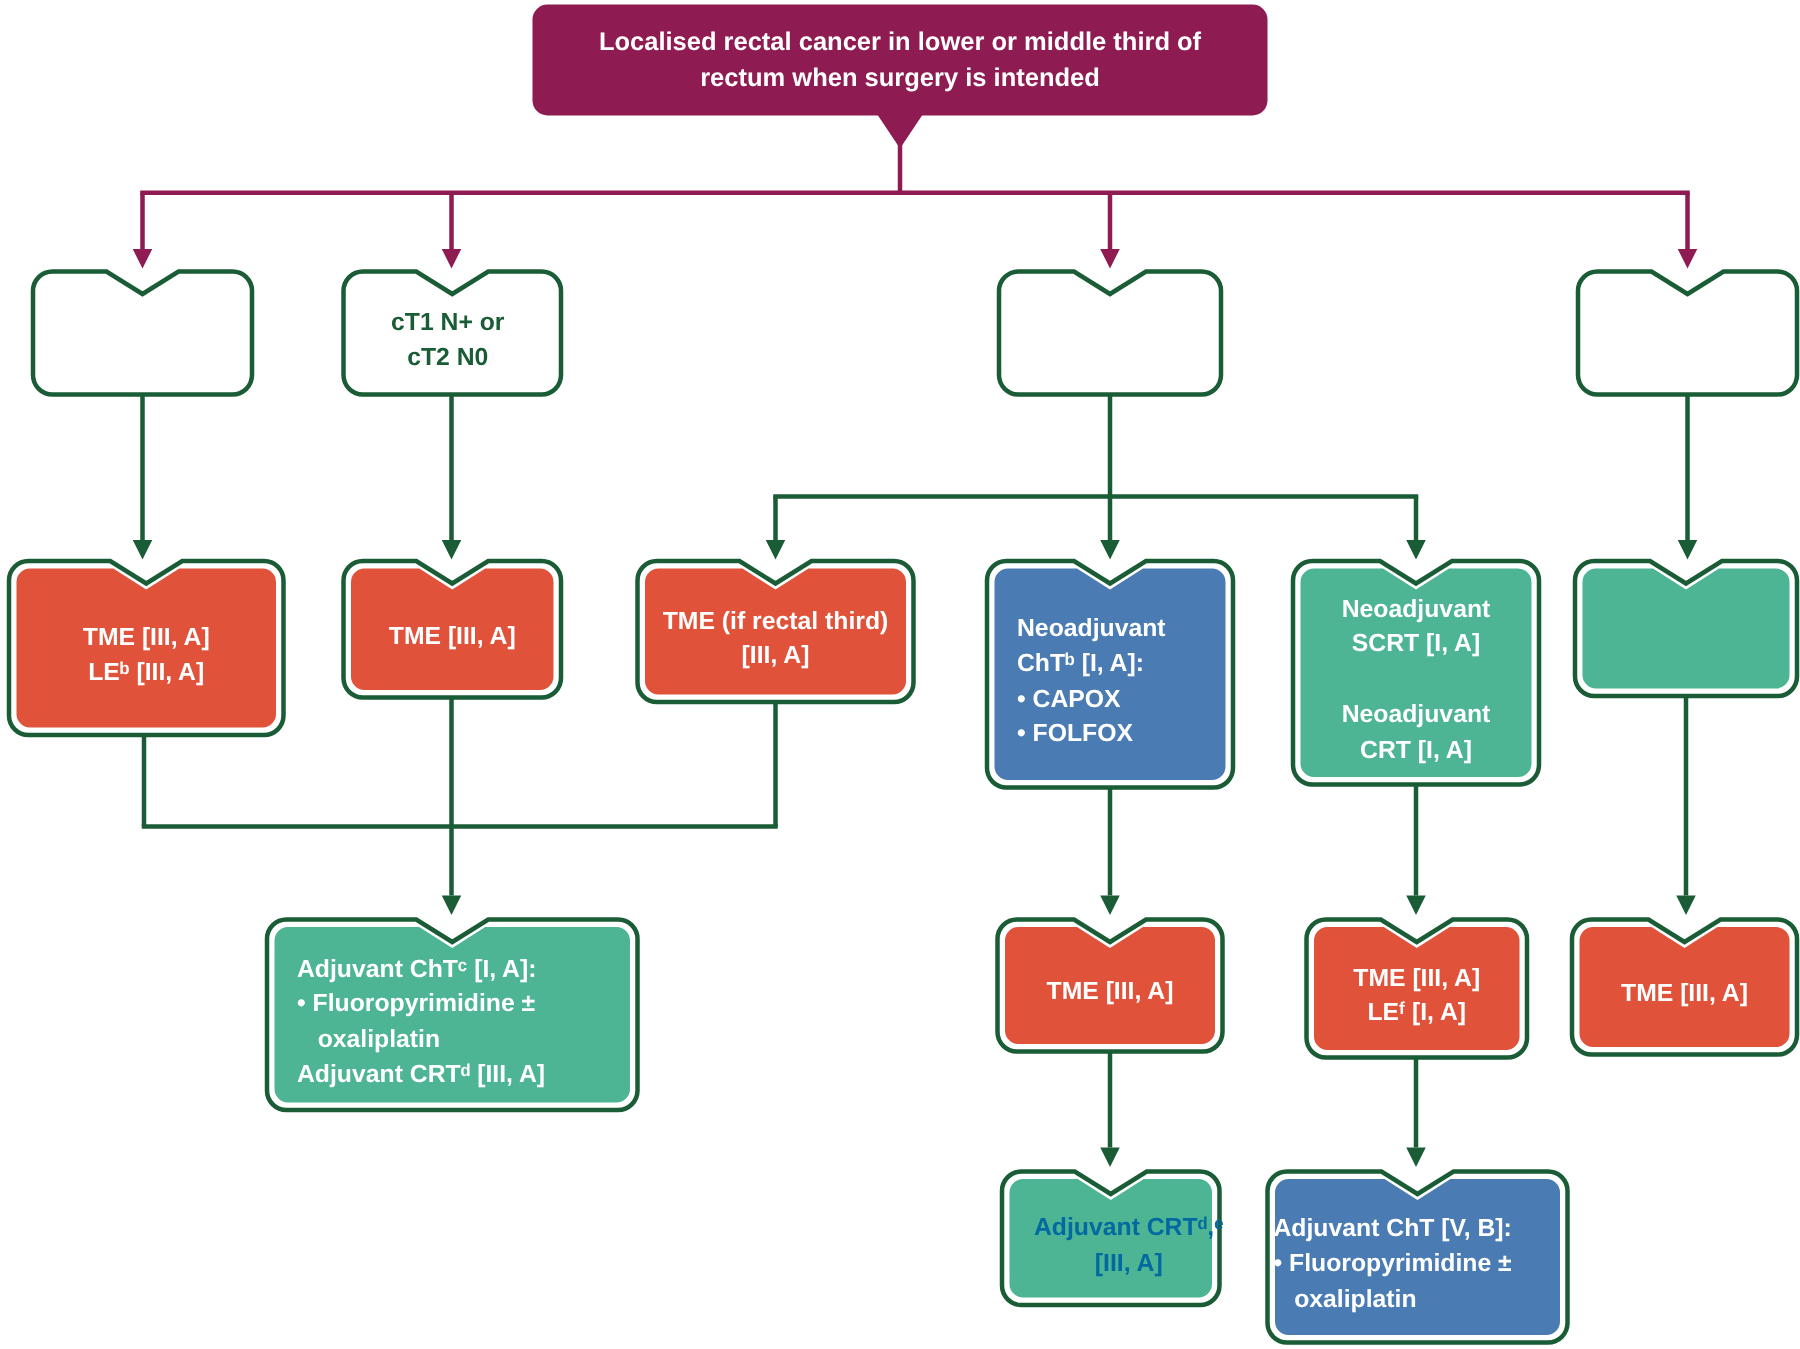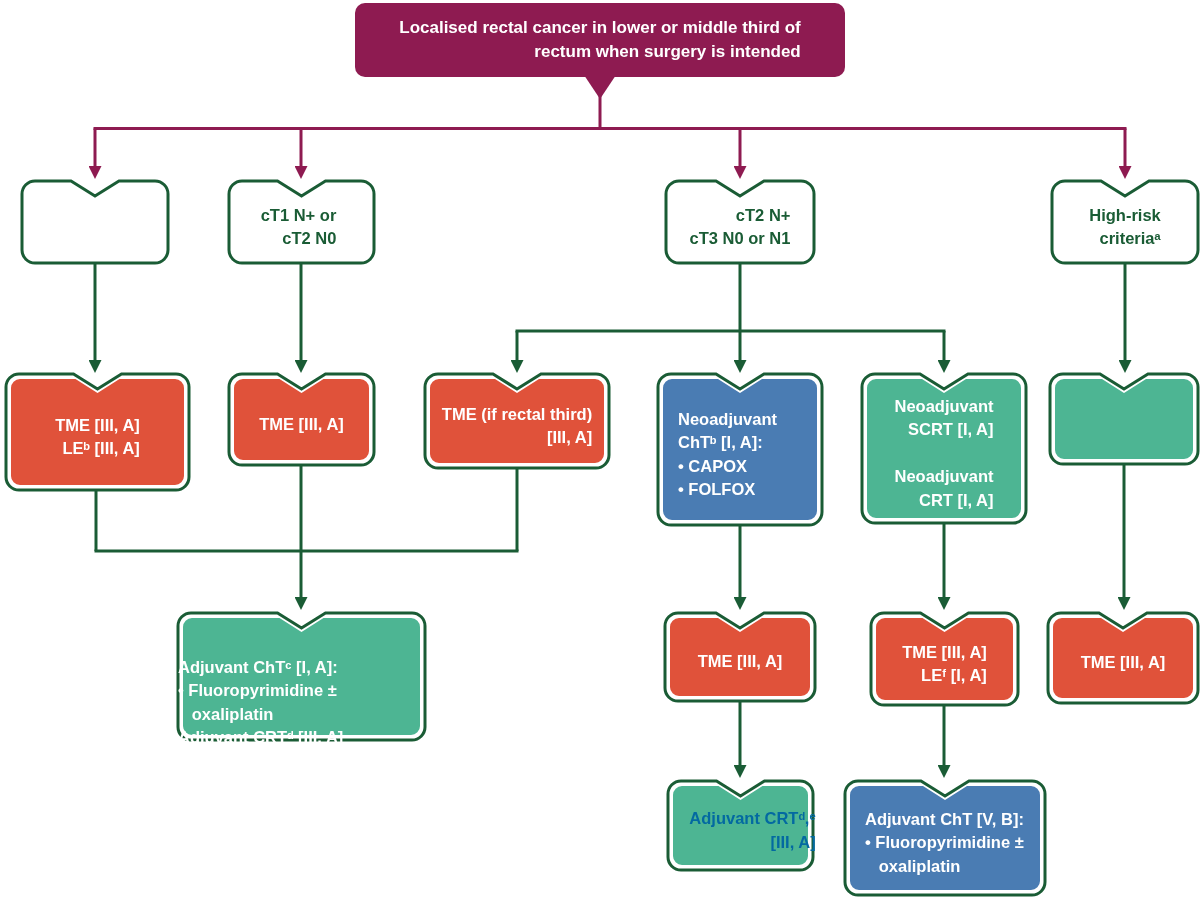--- a/index.html
+++ b/index.html
@@ -6,21 +6,21 @@
   #fig{position:relative;width:1200px;height:899px;overflow:hidden;
        font-family:"Liberation Sans","DejaVu Sans",sans-serif;}
   #diagram-svg{position:absolute;left:0;top:0;}
   #nodes{position:absolute;left:0;top:0;width:1200px;height:899px;}
   .edge{fill:none;stroke-width:3px;}
   .edge-m{stroke:var(--maroon);}
   .edge-g{stroke:var(--green);}
   .arrow-m{fill:var(--maroon);stroke:none;}
   .arrow-g{fill:var(--green);stroke:none;}
   .node{position:absolute;display:flex;align-items:center;justify-content:center;
-        box-sizing:border-box;text-align:right;font-weight:bold;font-size:16.5px;
+        box-sizing:border-box;text-align:center;font-weight:bold;font-size:16.5px;
         line-height:1.42;white-space:pre-wrap;}
   .node.left{justify-content:flex-start;text-align:left;}
 </style>
 </head>
 <body>
 
 <div id="fig">
 
   <svg id="diagram-svg" width="1200" height="899" viewBox="0 0 1200 899" xmlns="http://www.w3.org/2000/svg">
     <defs>
@@ -94,45 +94,41 @@
         <path d="M 858 781 L 921 781 L 945 796 L 969 781 L 1032 781 A 13 13 0 0 1 1045 794 L 1045 882 A 13 13 0 0 1 1032 895 L 858 895 A 13 13 0 0 1 845 882 L 845 794 A 13 13 0 0 1 858 781 Z" style="fill: rgb(255, 255, 255); stroke: var(--green); stroke-width: 3;"></path>
         <path d="M 859 786 L 923 786 L 945 800 L 967 786 L 1031 786 A 9 9 0 0 1 1040 795 L 1040 881 A 9 9 0 0 1 1031 890 L 859 890 A 9 9 0 0 1 850 881 L 850 795 A 9 9 0 0 1 859 786 Z" style="fill: var(--blue);"></path>
       </g>
   </svg>
 
   <div id="nodes">
       <div class="node" style="left: 355px; top: 3px; width: 490px; height: 74px; color: rgb(255, 255, 255); font-size: 17px;">Localised rectal cancer in lower or middle third of
 rectum when surgery is intended</div>
       <div class="node" style="left: 229px; top: 181px; width: 139px; height: 82px; padding-top: 10px; color: var(--green);">cT1 N+ or
 cT2 N0</div>
-      <div class="node" style="left: 666px; top: 181px; width: 148px; height: 82px; padding-top: 10px; color: var(--green);">cT2 N+
-cT3 N0 or N1</div>
-      <div class="node" style="left: 1052px; top: 181px; width: 146px; height: 82px; padding-top: 10px; color: var(--green);">High-risk
-criteriaᵃ</div>
       <div class="node" style="left: 6px; top: 374px; width: 183px; height: 116px; padding-top: 10px; color: rgb(255, 255, 255);">TME [III, A]
 LEᵇ [III, A]</div>
       <div class="node" style="left: 229px; top: 374px; width: 145px; height: 91px; padding-top: 10px; color: rgb(255, 255, 255);">TME [III, A]</div>
       <div class="node" style="left: 425px; top: 374px; width: 184px; height: 94px; padding-top: 10px; color: rgb(255, 255, 255);">TME (if rectal third)
 [III, A]</div>
       <div class="node left" style="left: 658px; top: 374px; width: 164px; height: 151px; padding-top: 10px; padding-left: 20px; color: rgb(255, 255, 255);">Neoadjuvant
 ChTᵇ [I, A]:
 • CAPOX
 • FOLFOX</div>
       <div class="node" style="left: 862px; top: 374px; width: 164px; height: 149px; padding-top: 10px; color: rgb(255, 255, 255);">Neoadjuvant
 SCRT [I, A]
 
 Neoadjuvant
 CRT [I, A]</div>
-      <div class="node left" style="left: 178px; top: 634px; width: 223px; height: 127px; padding-top: 10px; color: rgb(255, 255, 255);">Adjuvant ChTᶜ [I, A]:
+      <div class="node left" style="left: 178px; top: 613px; width: 223px; height: 127px; padding-top: 10px; padding-left: 20px; color: rgb(255, 255, 255);">Adjuvant ChTᶜ [I, A]:
 • Fluoropyrimidine ±
    oxaliplatin
 Adjuvant CRTᵈ [III, A]</div>
       <div class="node" style="left: 665px; top: 613px; width: 150px; height: 88px; padding-top: 10px; color: rgb(255, 255, 255);">TME [III, A]</div>
       <div class="node" style="left: 871px; top: 613px; width: 147px; height: 92px; padding-top: 10px; color: rgb(255, 255, 255);">TME [III, A]
 LEᶠ [I, A]</div>
       <div class="node" style="left: 1048px; top: 613px; width: 150px; height: 90px; padding-top: 10px; color: rgb(255, 255, 255);">TME [III, A]</div>
       <div class="node" style="left: 668px; top: 781px; width: 169px; height: 89px; padding-top: 10px; color: #0369a1;">Adjuvant CRTᵈ,ᵉ
 [III, A]</div>
-      <div class="node left" style="left: 845px; top: 781px; width: 200px; height: 114px; padding-top: 10px; padding-left: 20px; color: rgb(255, 255, 255);">Adjuvant ChT [V, B]:
+      <div class="node left" style="left: 845px; top: 781px; width: 200px; height: 114px; padding-top: 10px; padding-left: 4px; color: rgb(255, 255, 255);">Adjuvant ChT [V, B]:
 • Fluoropyrimidine ±
    oxaliplatin</div>
     </div>
 </div>
 
 </body></html>

